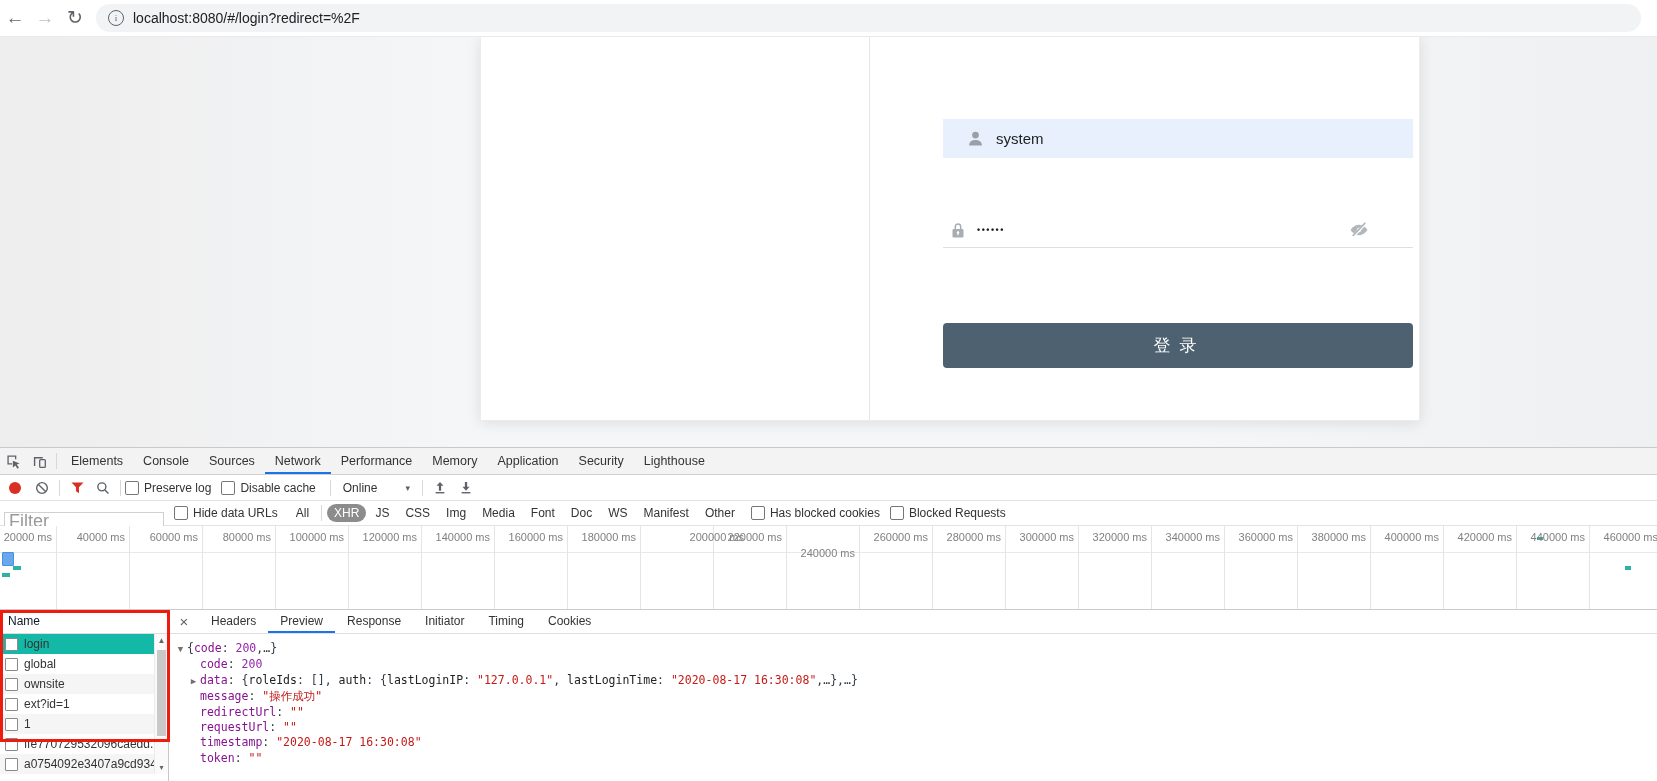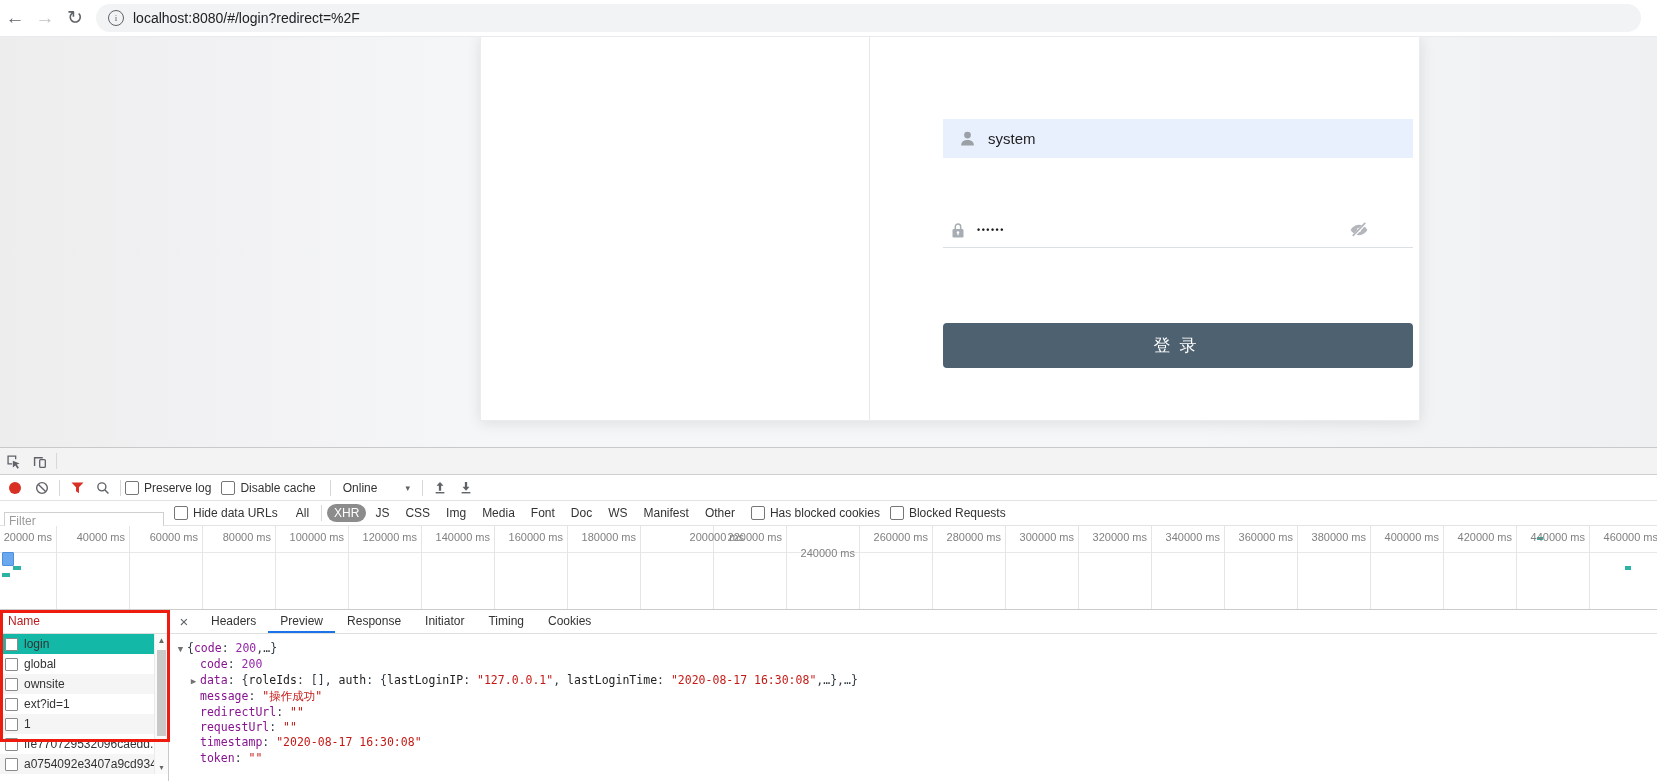--- a/index.html
+++ b/index.html
@@ -18,21 +18,21 @@
            justify-content:center;flex:0 0 auto;}
   .url{font-size:14px;color:#202124;white-space:nowrap;}
 
   
   .page{position:absolute;top:36px;left:0;width:1657px;height:411px;
         background:linear-gradient(90deg,#ededee,#f5f6f7 28%,#f5f6f7 72%,#eef0f1);}
   .card{position:absolute;left:480px;top:0;width:940px;height:385px;background:#fff;
         box-shadow:0 2px 14px rgba(0,0,0,.10);border:1px solid #ececec;box-sizing:border-box;}
   .card-divider{position:absolute;left:388px;top:0;bottom:0;width:1px;background:#e7e7e7;}
   .uname-field{position:absolute;left:462px;top:82px;width:470px;height:39px;background:#e8f0fe;
-               display:flex;align-items:center;padding-left:16px;box-sizing:border-box;gap:12px;}
+               display:flex;align-items:center;padding-left:24px;box-sizing:border-box;gap:12px;}
   .uname-text{font-size:15px;color:#1f1f1f;}
   .pw-row{position:absolute;left:462px;top:176px;width:470px;height:35px;
           border-bottom:1px solid #dcdfe6;display:flex;align-items:center;padding-left:8px;
           box-sizing:border-box;gap:12px;}
   .pw-dots{font-size:9px;font-weight:bold;letter-spacing:1.5px;color:#1a1a1a;}
   .eye{margin-left:auto;margin-right:44px;display:flex;align-items:center;cursor:pointer;}
   .login-btn{position:absolute;left:462px;top:286px;width:470px;height:45px;background:#4d6170;
              border:none;border-radius:4px;color:#fff;font-size:17px;letter-spacing:9px;
              padding-left:9px;cursor:pointer;font-family:"Liberation Sans",sans-serif;}
 
@@ -51,40 +51,40 @@
               display:flex;align-items:center;box-sizing:border-box;}
   .rec-dot{width:12px;height:12px;border-radius:50%;background:#d93025;margin:0 8px 0 9px;cursor:pointer;}
   .cb{width:12px;height:12px;border:1px solid #767676;border-radius:2px;background:#fff;
       flex:0 0 auto;cursor:pointer;}
   .cb-label{margin:0 10px 0 5px;white-space:nowrap;cursor:default;}
   .throttle{display:flex;align-items:center;margin:8px 8px;cursor:pointer;}
   .throttle .car{margin-left:28px;font-size:9px;color:#5f6368;}
 
   .dt-filterrow{position:absolute;top:53px;left:0;right:0;height:25px;border-bottom:1px solid #e3e3e3;
                 display:flex;align-items:center;box-sizing:border-box;}
-  .filter-input{width:150px;height:17px;border:1px solid #d0d0d0;margin:16px 10px 0 4px;font-size:12px;
+  .filter-input{width:150px;height:17px;border:1px solid #d0d0d0;margin:16px 10px 0 4px;font-size:18px;
                 padding:0 4px;color:#333;outline:none;font-family:"Liberation Sans",sans-serif;}
   .filter-input::placeholder{color:#9a9a9a;}
   .pill{padding:2px 7px;margin:0 1px;border-radius:10px;color:#333;cursor:pointer;white-space:nowrap;}
   .pill.active{background:#8c8c8c;color:#fff;}
   #type-filters{display:flex;align-items:center;margin-right:8px;}
 
   .dt-timeline{position:absolute;top:78px;left:0;right:0;height:83px;overflow:hidden;background:#fff;}
   .tl-grid{position:absolute;top:0;bottom:0;width:1px;background:#e5e5e5;}
   .tl-label{position:absolute;top:5px;width:80px;text-align:right;font-size:11px;color:#808080;
             white-space:nowrap;}
   .tl-ruler-border{position:absolute;top:26px;left:0;right:0;height:1px;background:#e8e8e8;}
   .wf-mark{position:absolute;}
 
   .dt-split{position:absolute;top:161px;left:0;right:0;bottom:0;display:flex;border-top:1px solid #ccc;
             box-sizing:border-box;}
   .req-panel{position:relative;width:169px;flex:0 0 auto;border-right:1px solid #c9c9c9;
              box-sizing:border-box;background:#fff;}
   .req-header{height:24px;line-height:23px;padding-left:8px;border-bottom:1px solid #ddd;
-              box-sizing:border-box;color:#b91c1c;}
+              box-sizing:border-box;color:#0f172a;}
   .req-row{height:20px;display:flex;align-items:center;padding-left:5px;gap:6px;box-sizing:border-box;
            font-size:12px;color:#333;cursor:pointer;white-space:nowrap;overflow:hidden;}
   .req-row:nth-child(odd){background:#f5f5f5;}
   .req-row.selected{background:#14b8a6;}
   .req-cb{width:11px;height:11px;border:1px solid #8a8a8a;background:#fff;flex:0 0 auto;
           border-radius:1px;}
   .req-scrollbar{position:absolute;top:24px;right:0;width:14px;height:140px;background:#fafafa;
                  border-left:1px solid #ebebeb;box-sizing:border-box;}
   .sb-up,.sb-down{position:absolute;left:0;width:100%;text-align:center;font-size:8px;color:#666;
                   cursor:pointer;}
@@ -166,20 +166,31 @@
             <path d="M7.3 7.3l7.2 2.9-3 1.1 2.3 3.3-1.6 1-2.2-3.4-2.7 2.3z" fill="#5f6368"></path>
           </svg>
       </span>
       <span class="bar-ic">
         <svg width="15" height="15" viewBox="0 0 16 16">
             <path d="M2 3.2h9.5v1.5H3.5v8H2z" fill="#5f6368"></path>
             <rect x="8.2" y="6" width="6" height="8.3" rx="1" fill="none" stroke="#5f6368" stroke-width="1.4"></rect>
           </svg>
       </span>
       <span class="vsep"></span>
+      <div id="main-tabs" style="display:flex;align-items:center;height:27px;">
+          <div class="dt-tab">Elements</div>
+          <div class="dt-tab">Console</div>
+          <div class="dt-tab">Sources</div>
+          <div class="dt-tab active">Network</div>
+          <div class="dt-tab">Performance</div>
+          <div class="dt-tab">Memory</div>
+          <div class="dt-tab">Application</div>
+          <div class="dt-tab">Security</div>
+          <div class="dt-tab">Lighthouse</div>
+        </div>
     </div>
 
     <div class="dt-toolbar">
       <span class="rec-dot"></span>
       <span class="bar-ic">
         <svg width="14" height="14" viewBox="0 0 16 16">
             <circle cx="8" cy="8" r="6.1" fill="none" stroke="#5f6368" stroke-width="1.6"></circle>
             <line x1="3.9" y1="3.9" x2="12.1" y2="12.1" stroke="#5f6368" stroke-width="1.6"></line>
           </svg>
       </span>

